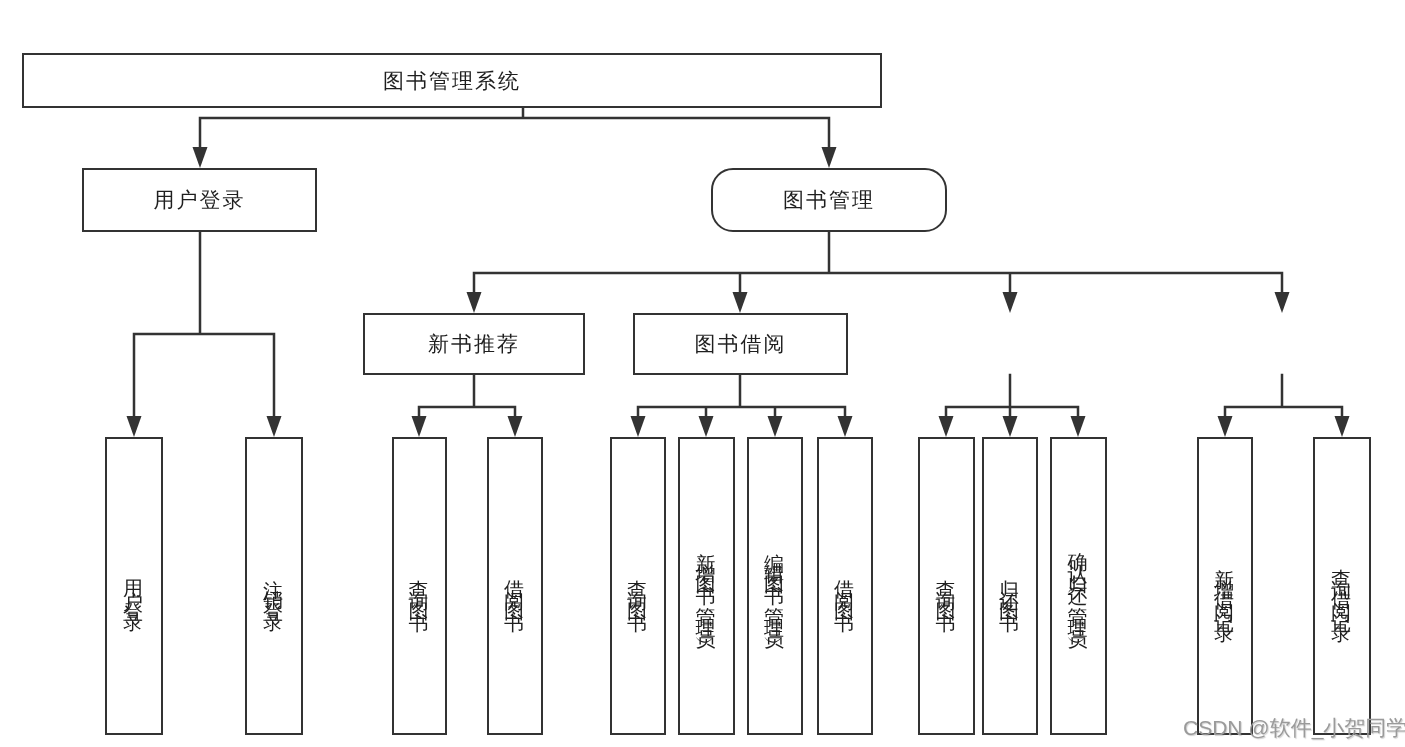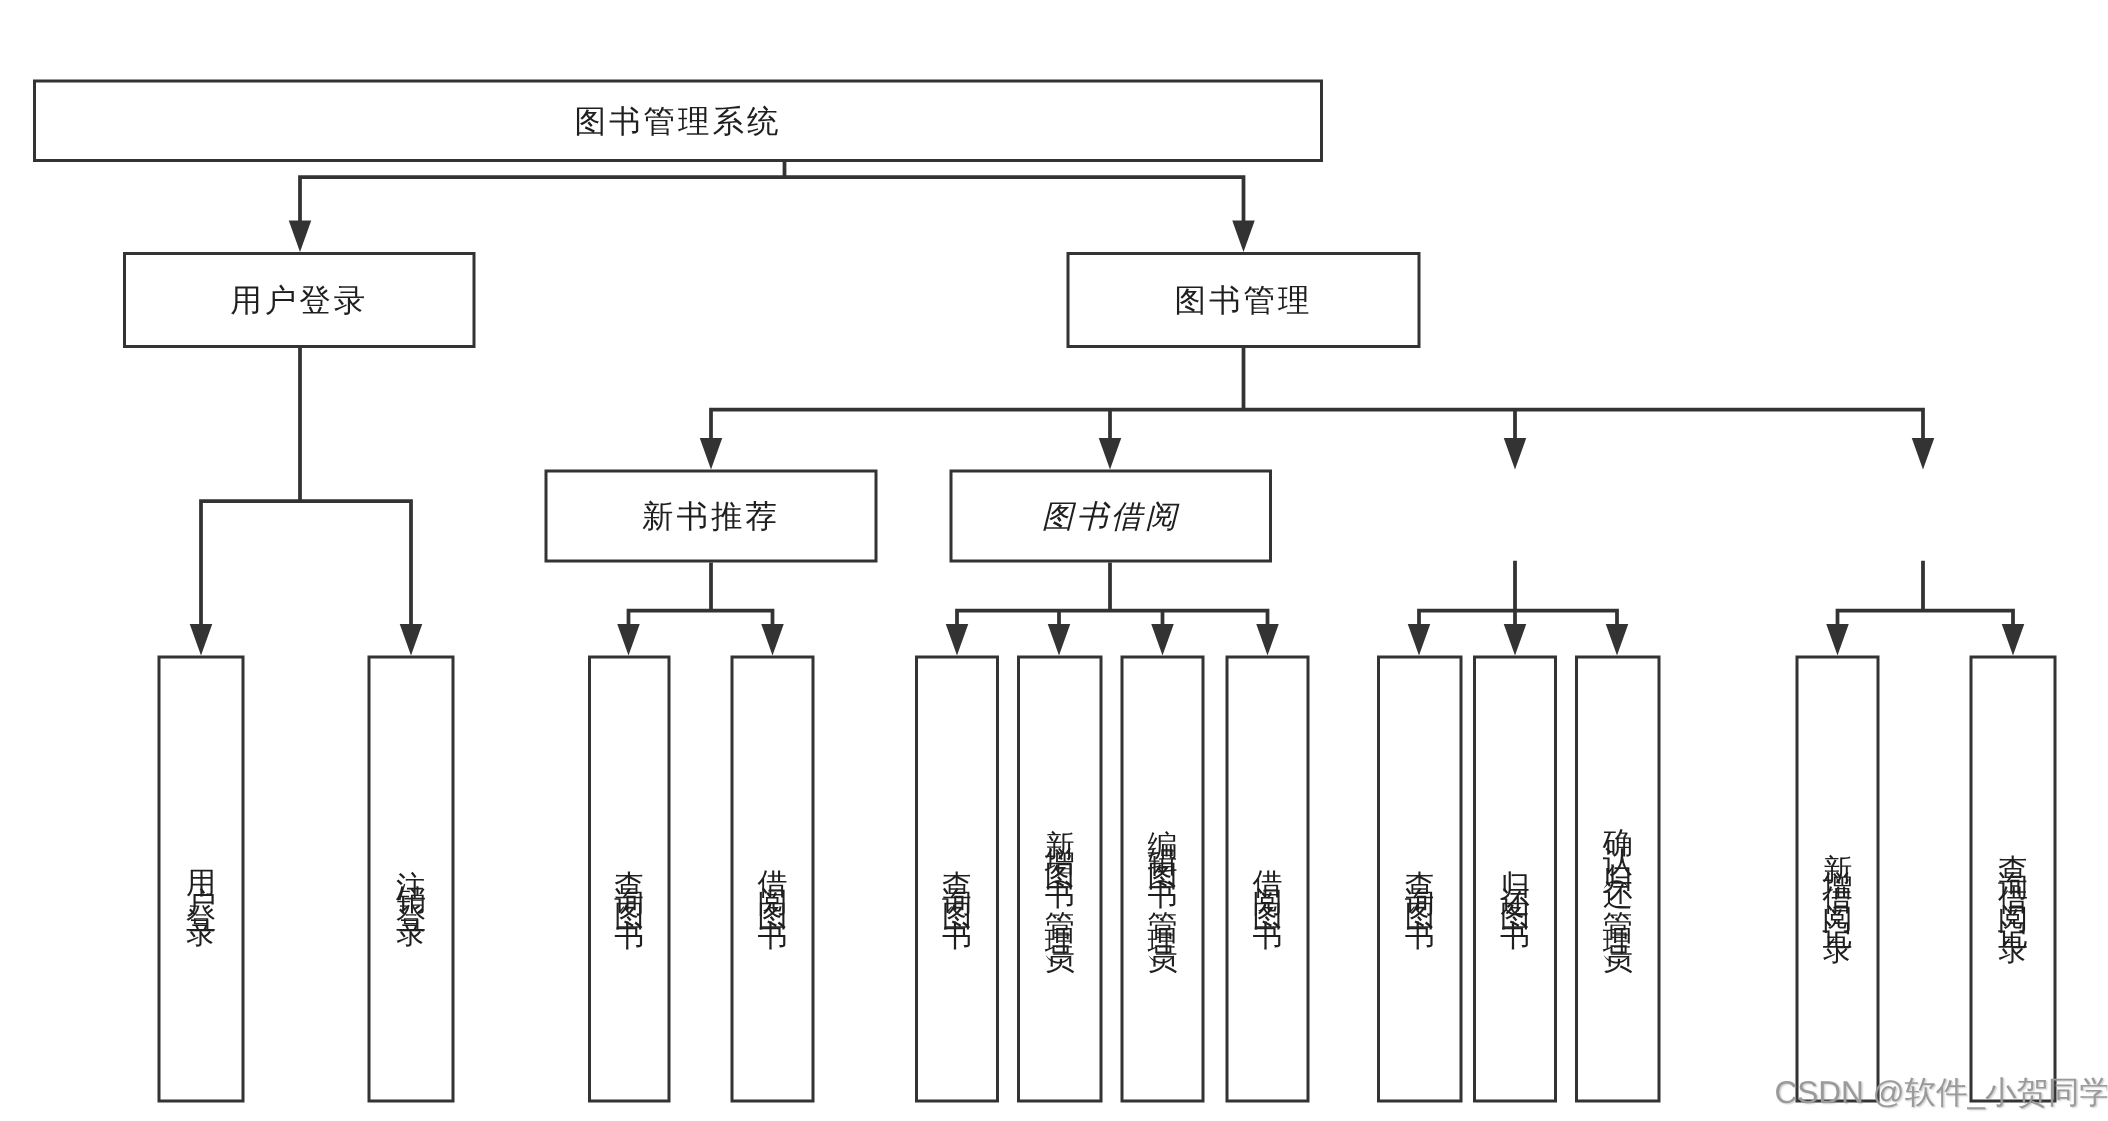--- a/index.html
+++ b/index.html
@@ -115,28 +115,28 @@
     </g>
   </svg>
 
   <div class="node h-label" style="left:22px;top:13px;width:860px;height:55px;margin-top:40px;">
     <span>图书管理系统</span>
   </div>
 
   <div class="node h-label" style="left:82px;top:168px;width:235px;height:64px;">
     <span>用户登录</span>
   </div>
-  <div class="node h-label" style="left:711px;top:168px;width:236px;height:64px;">
+  <div class="node h-label" style="left:711px;top:168px;width:236px;height:64px;border-radius:22px;">
     <span>图书管理</span>
   </div>
 
   <div class="node h-label" style="left:363px;top:313px;width:222px;height:62px;">
     <span>新书推荐</span>
   </div>
-  <div class="node h-label" style="left:633px;top:313px;width:215px;height:62px;font-style:italic;">
+  <div class="node h-label" style="left:633px;top:313px;width:215px;height:62px;">
     <span>图书借阅</span>
   </div>
 
   <div class="node leaf" style="left:105px;top:437px;width:58px;height:298px;">
     <span class="v-text">用户登录</span>
   </div>
   <div class="node leaf" style="left:245px;top:437px;width:58px;height:298px;">
     <span class="v-text">注销登录</span>
   </div>
 

